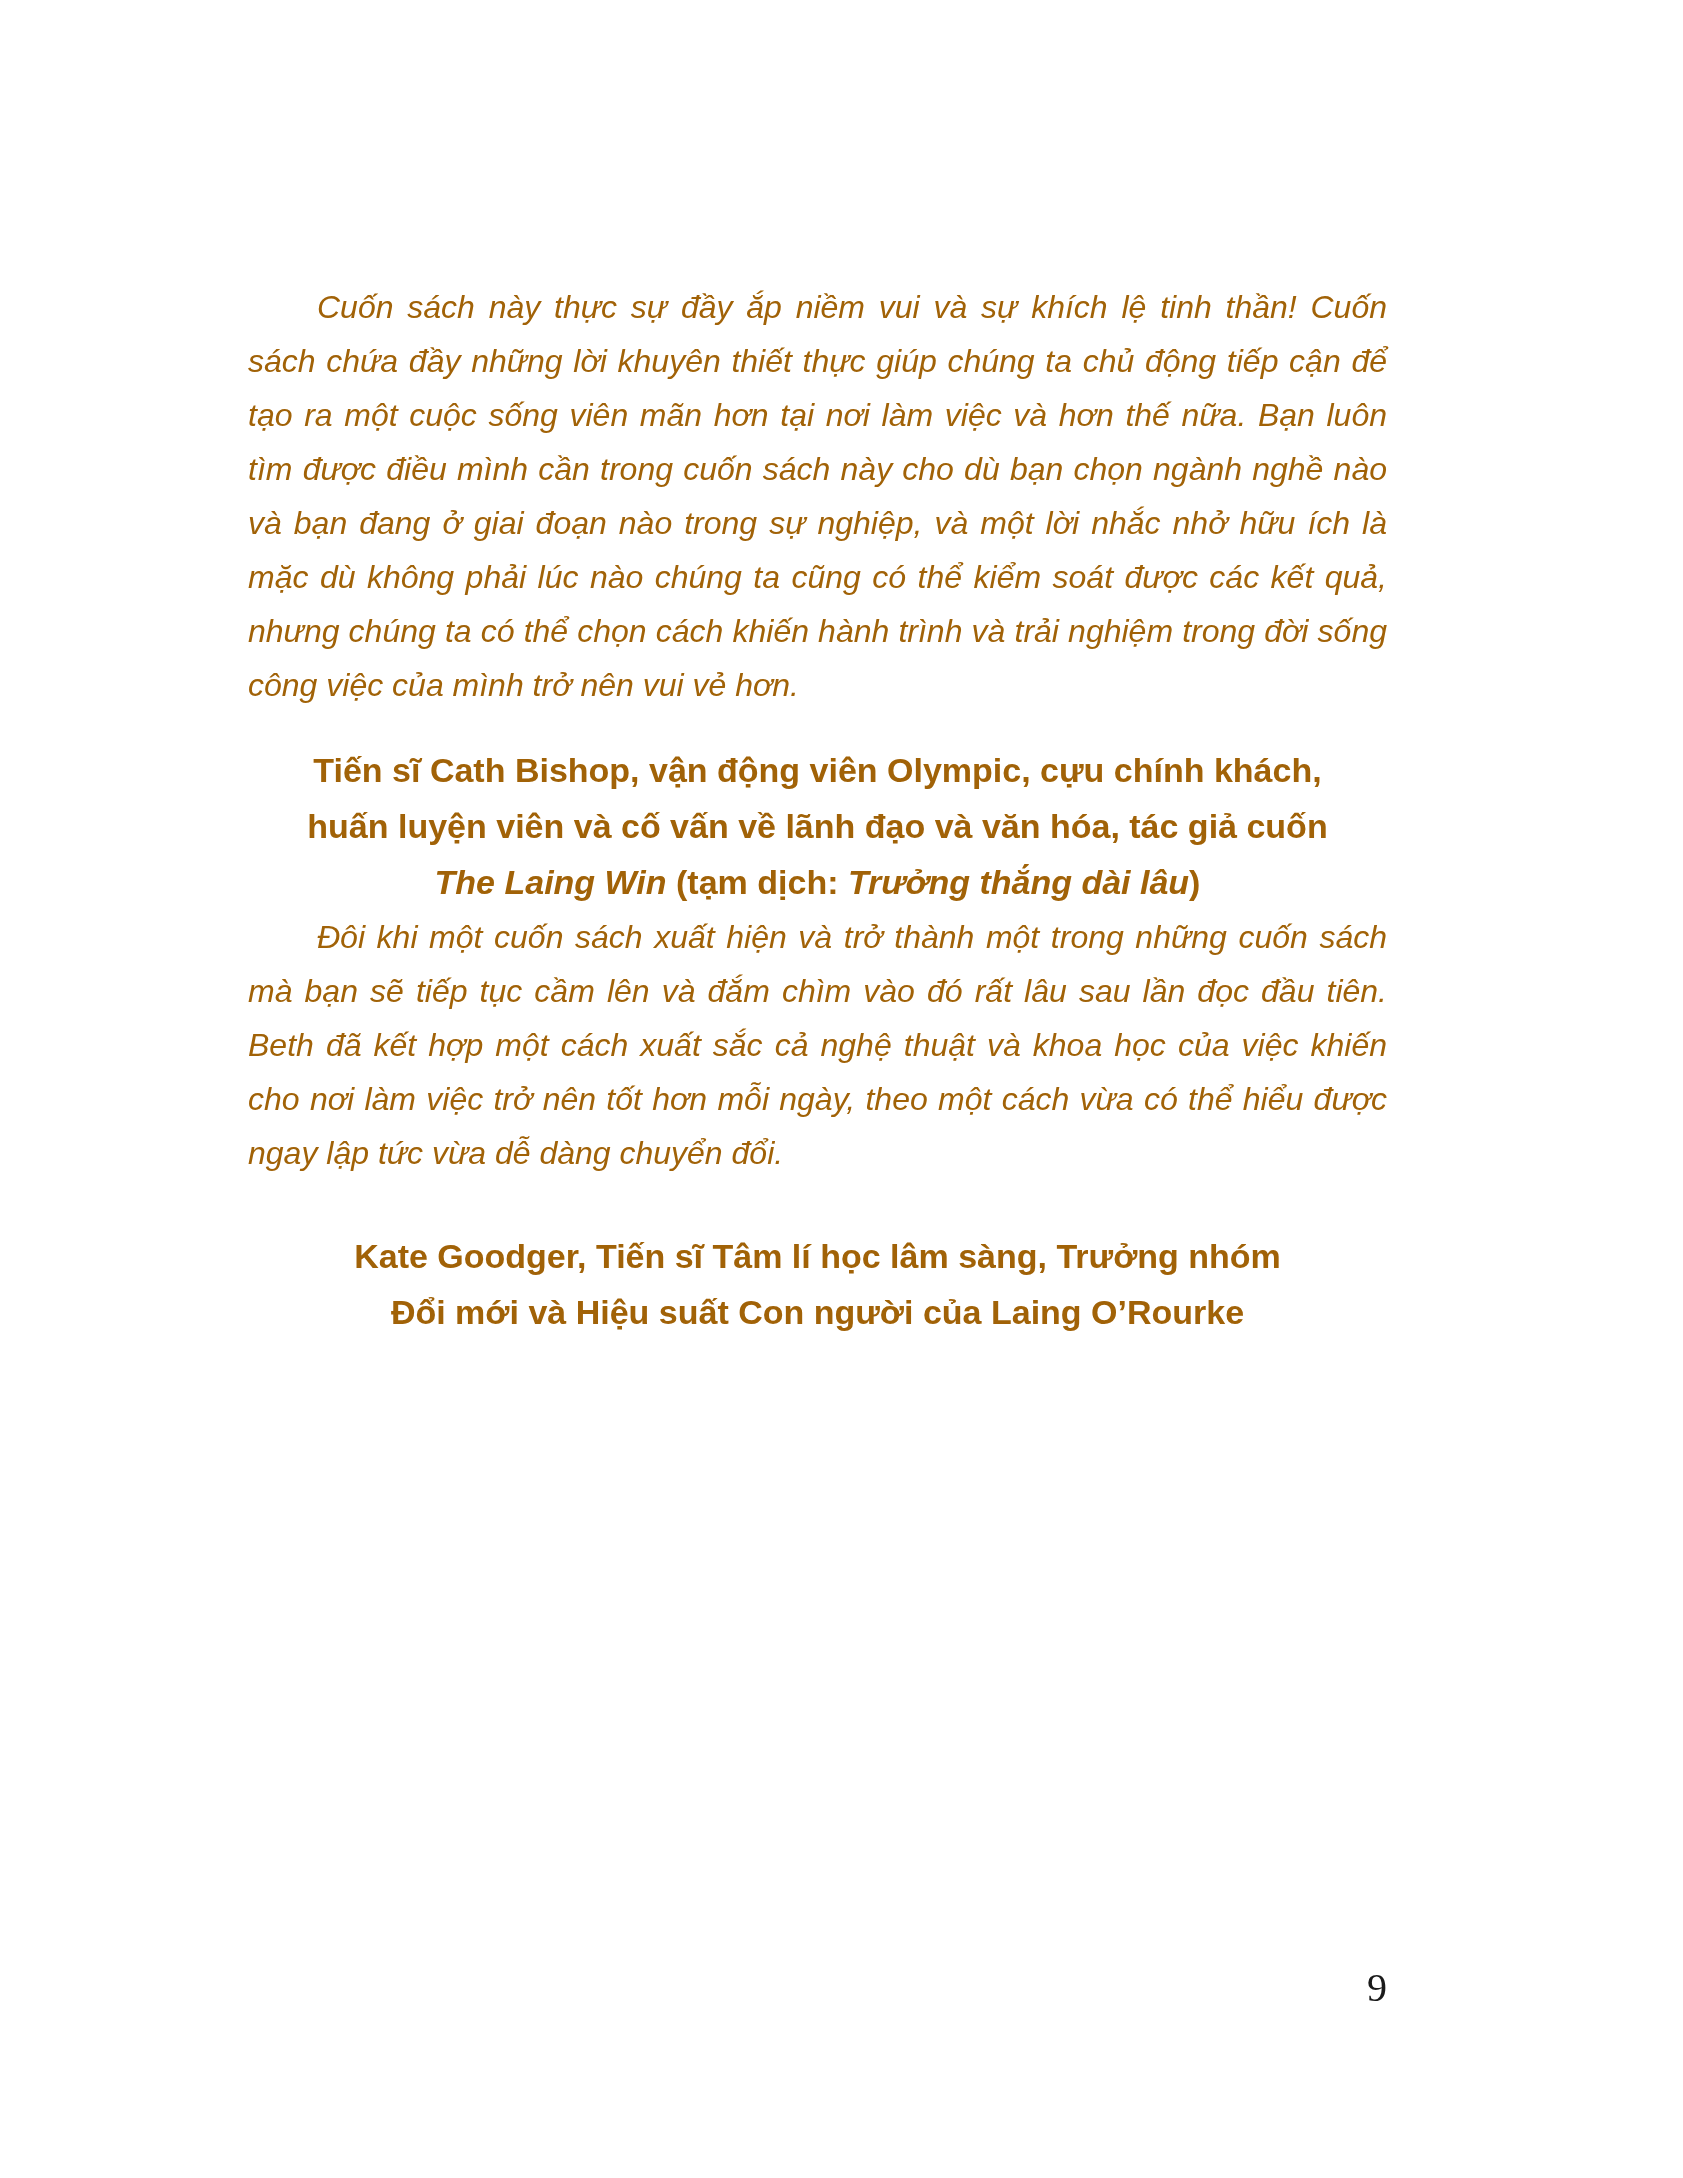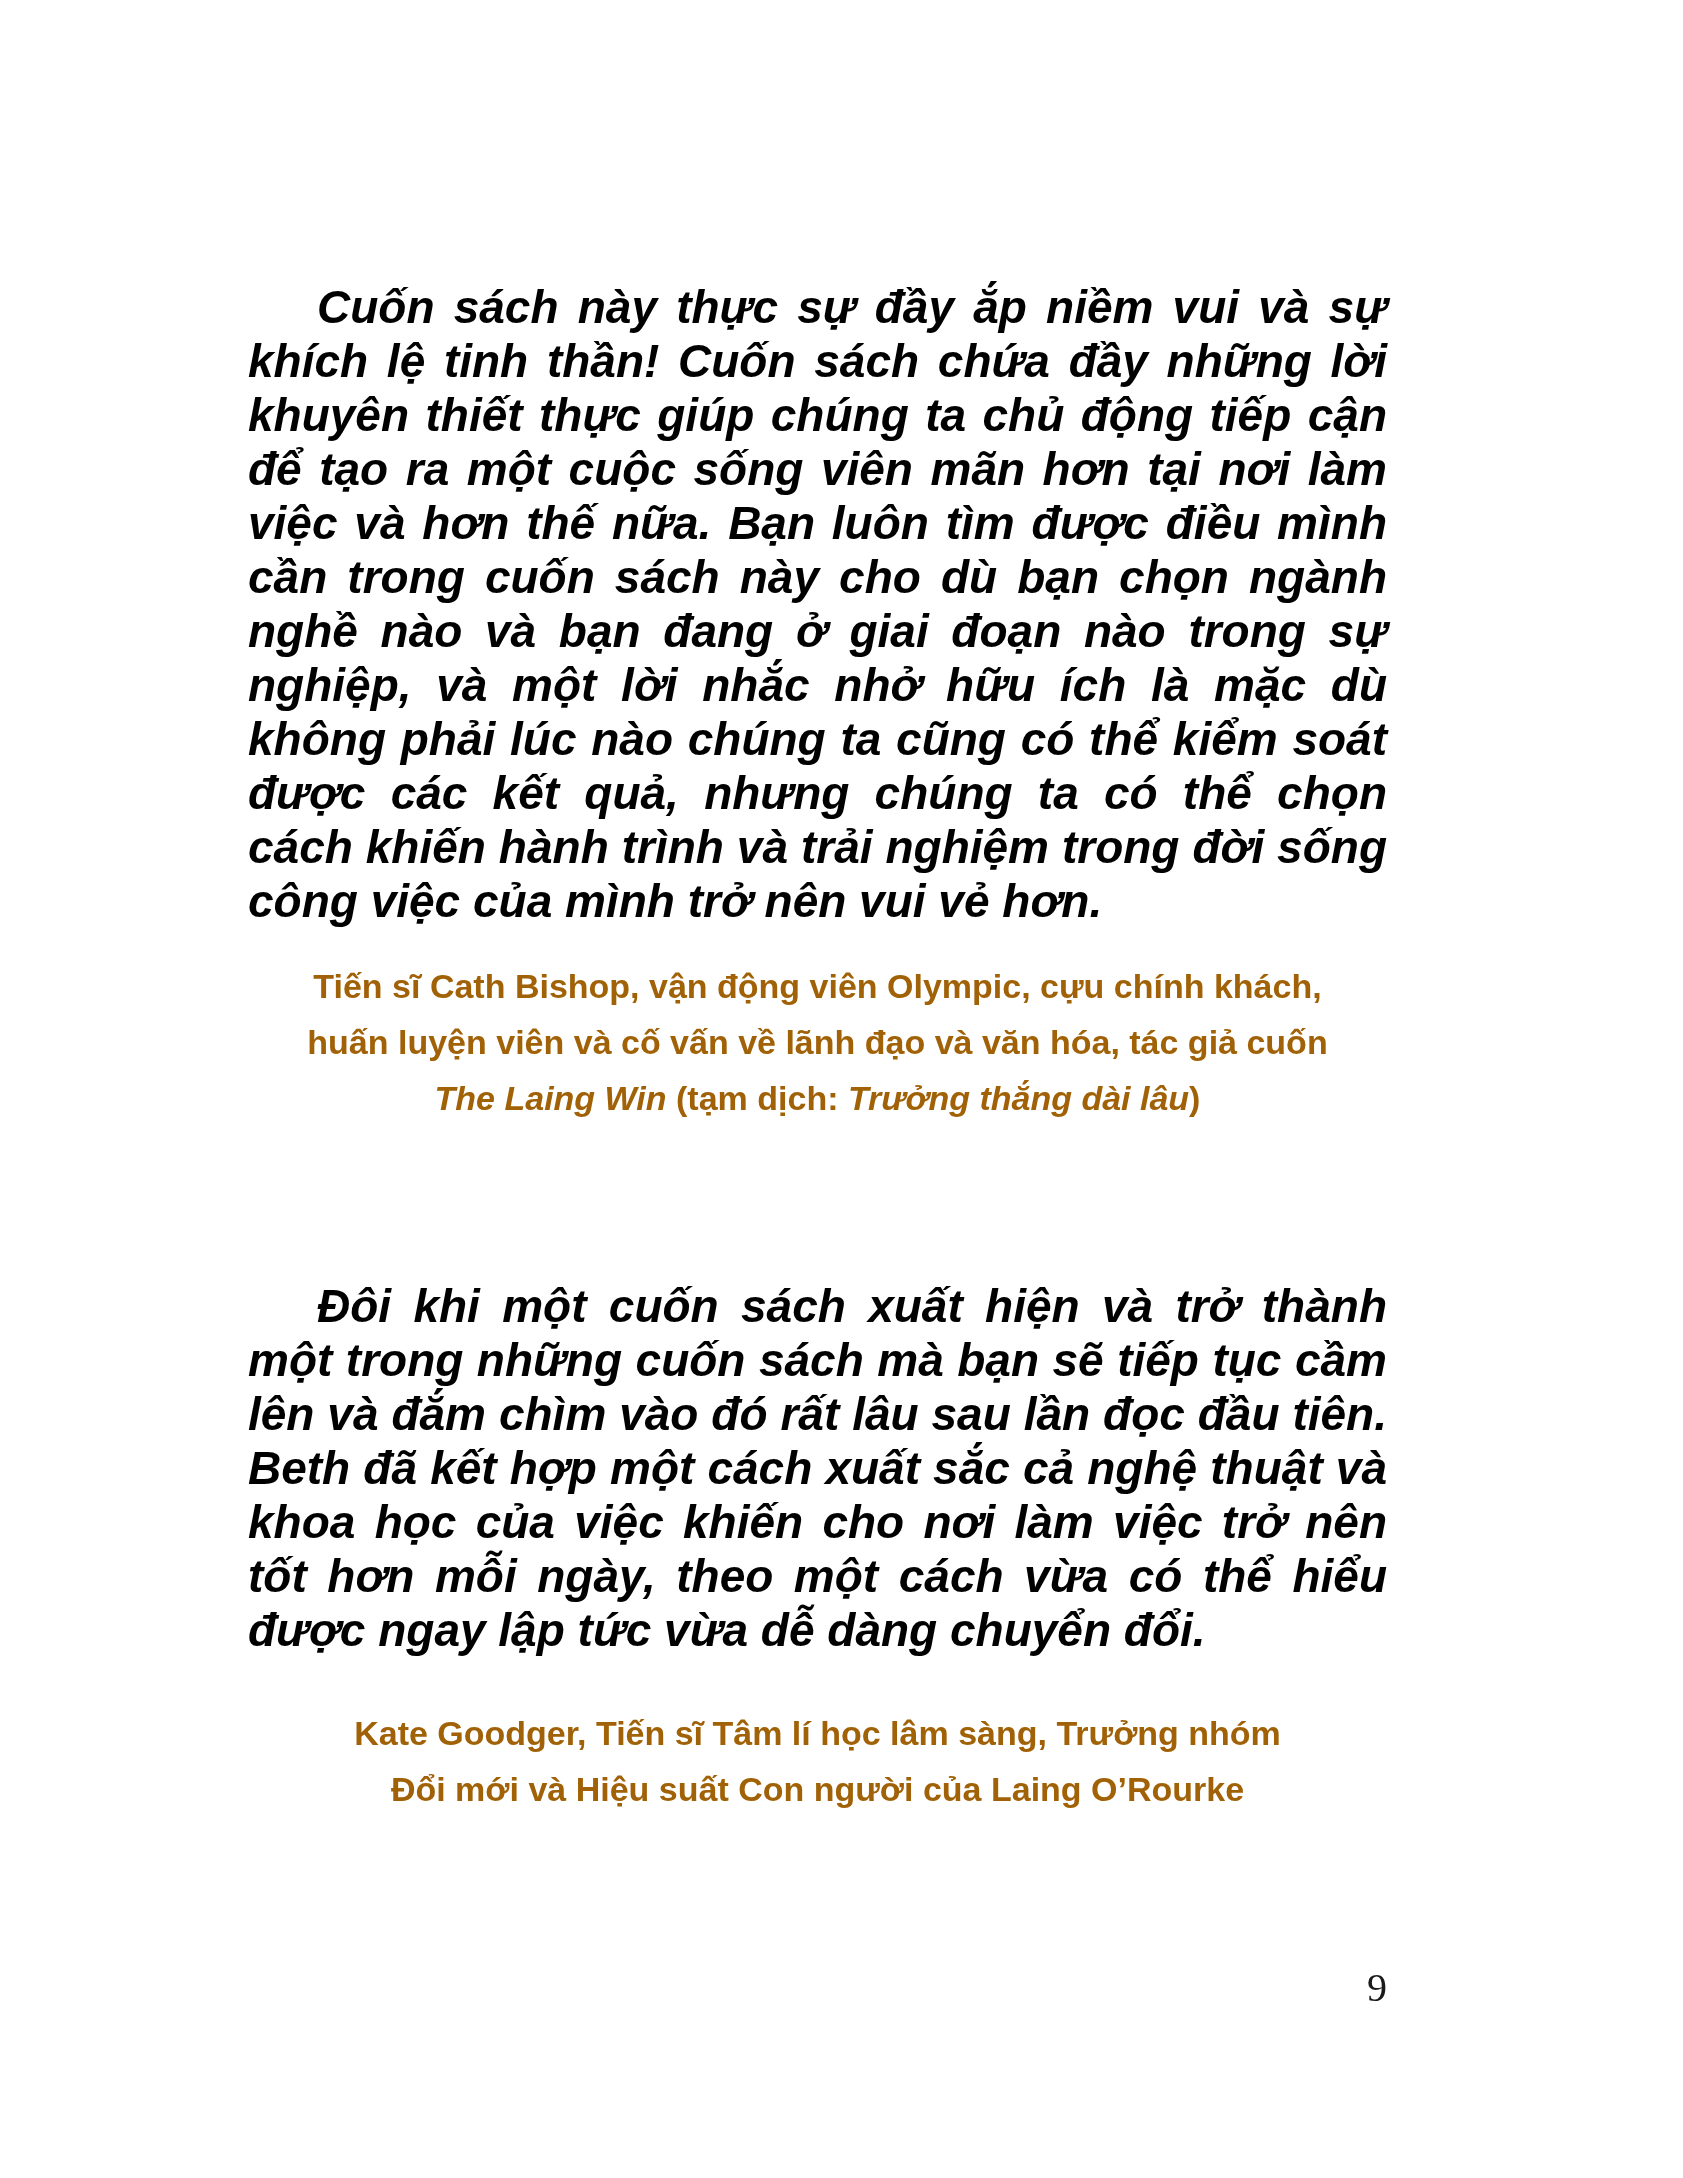--- a/index.html
+++ b/index.html
@@ -18,46 +18,45 @@
   }
   .content {
     position: absolute;
     left: 248px;
     top: 280px;
     width: 1139px;
   }
   .quote {
     margin: 0;
     font-style: italic;
-    font-weight: 700;
-    font-size: 46px;
+    font-weight: 400;
+    font-size: 32px;
     line-height: 54px;
     text-align: justify;
     text-indent: 69px;
-    color: #000000;
+    color: #a16207;
     letter-spacing: 0px;
   }
   .attribution {
     margin-top: 30px;
     text-align: center;
     font-style: normal;
     font-weight: 700;
     font-size: 34px;
     line-height: 56px;
     color: #a16207;
   }
   .attr-line {
     display: block;
   }
   .book-title {
     font-style: italic;
     font-weight: 700;
   }
   .quote-2 {
-    margin-top: 153px;
   }
   .attribution-2 {
     margin-top: 48px;
   }
   .page-number {
     position: absolute;
     left: 248px;
     top: 1965px;
     width: 1139px;
     text-align: right;

